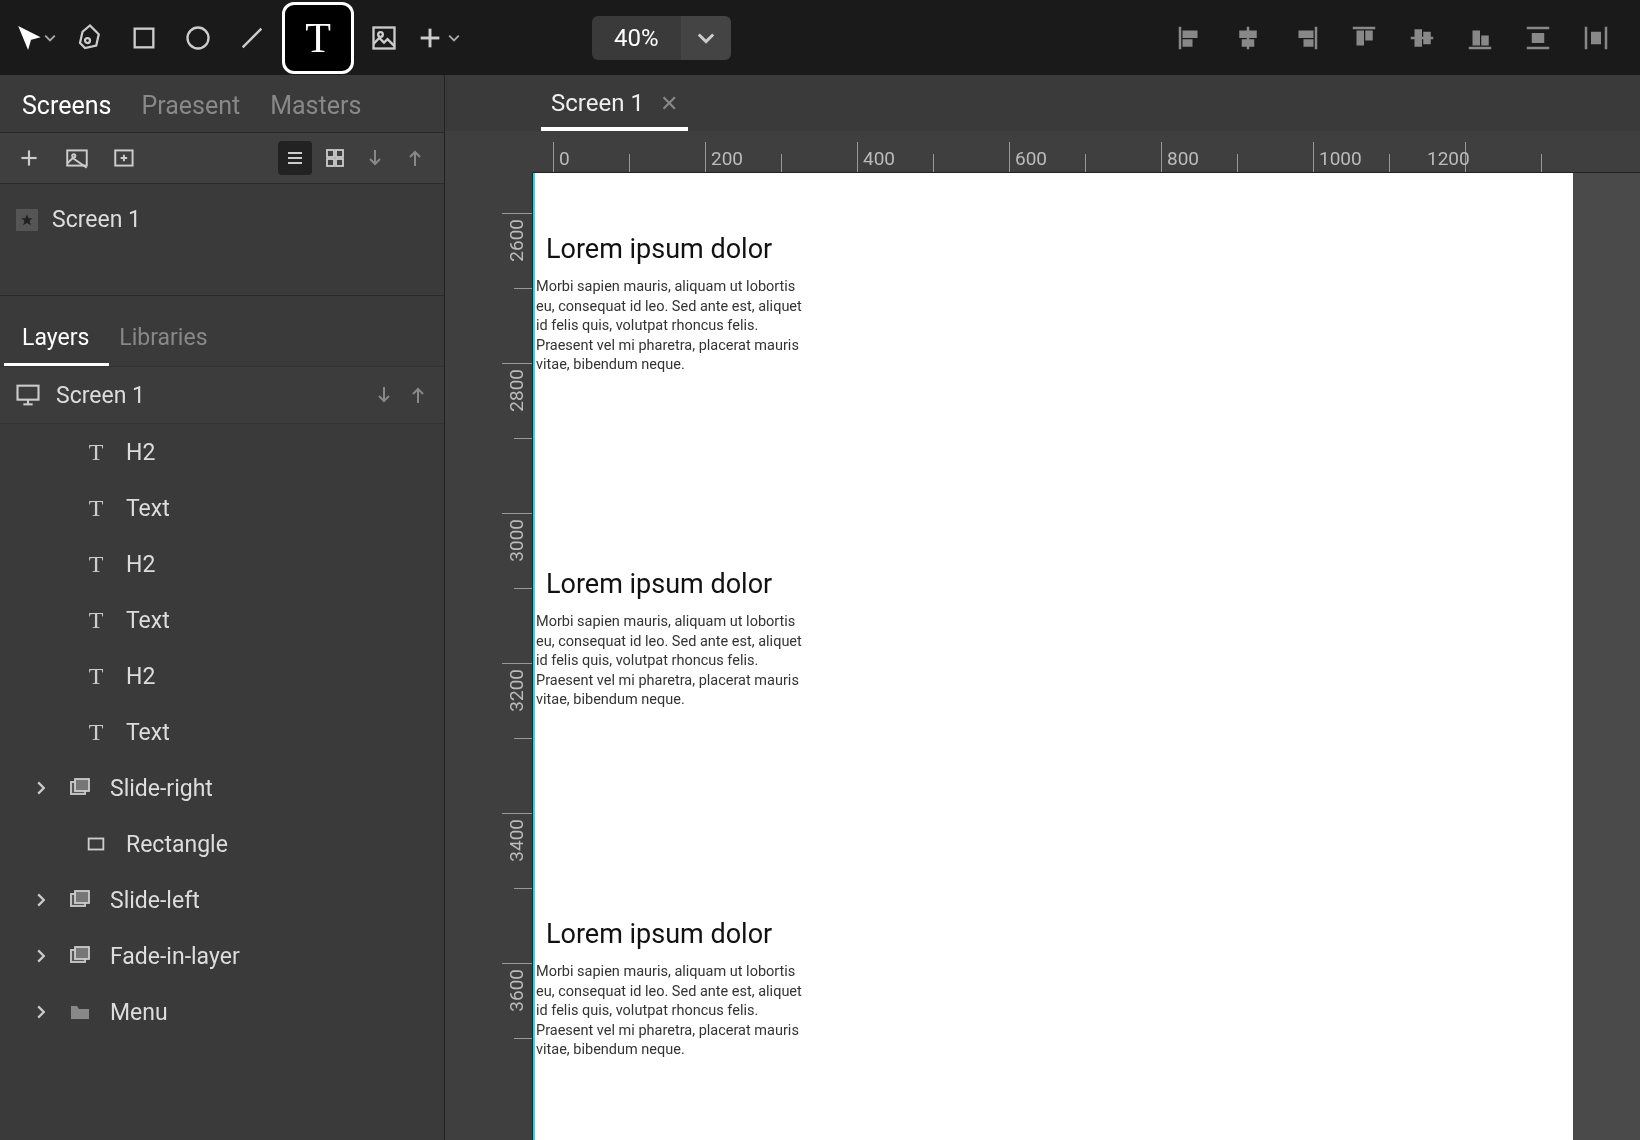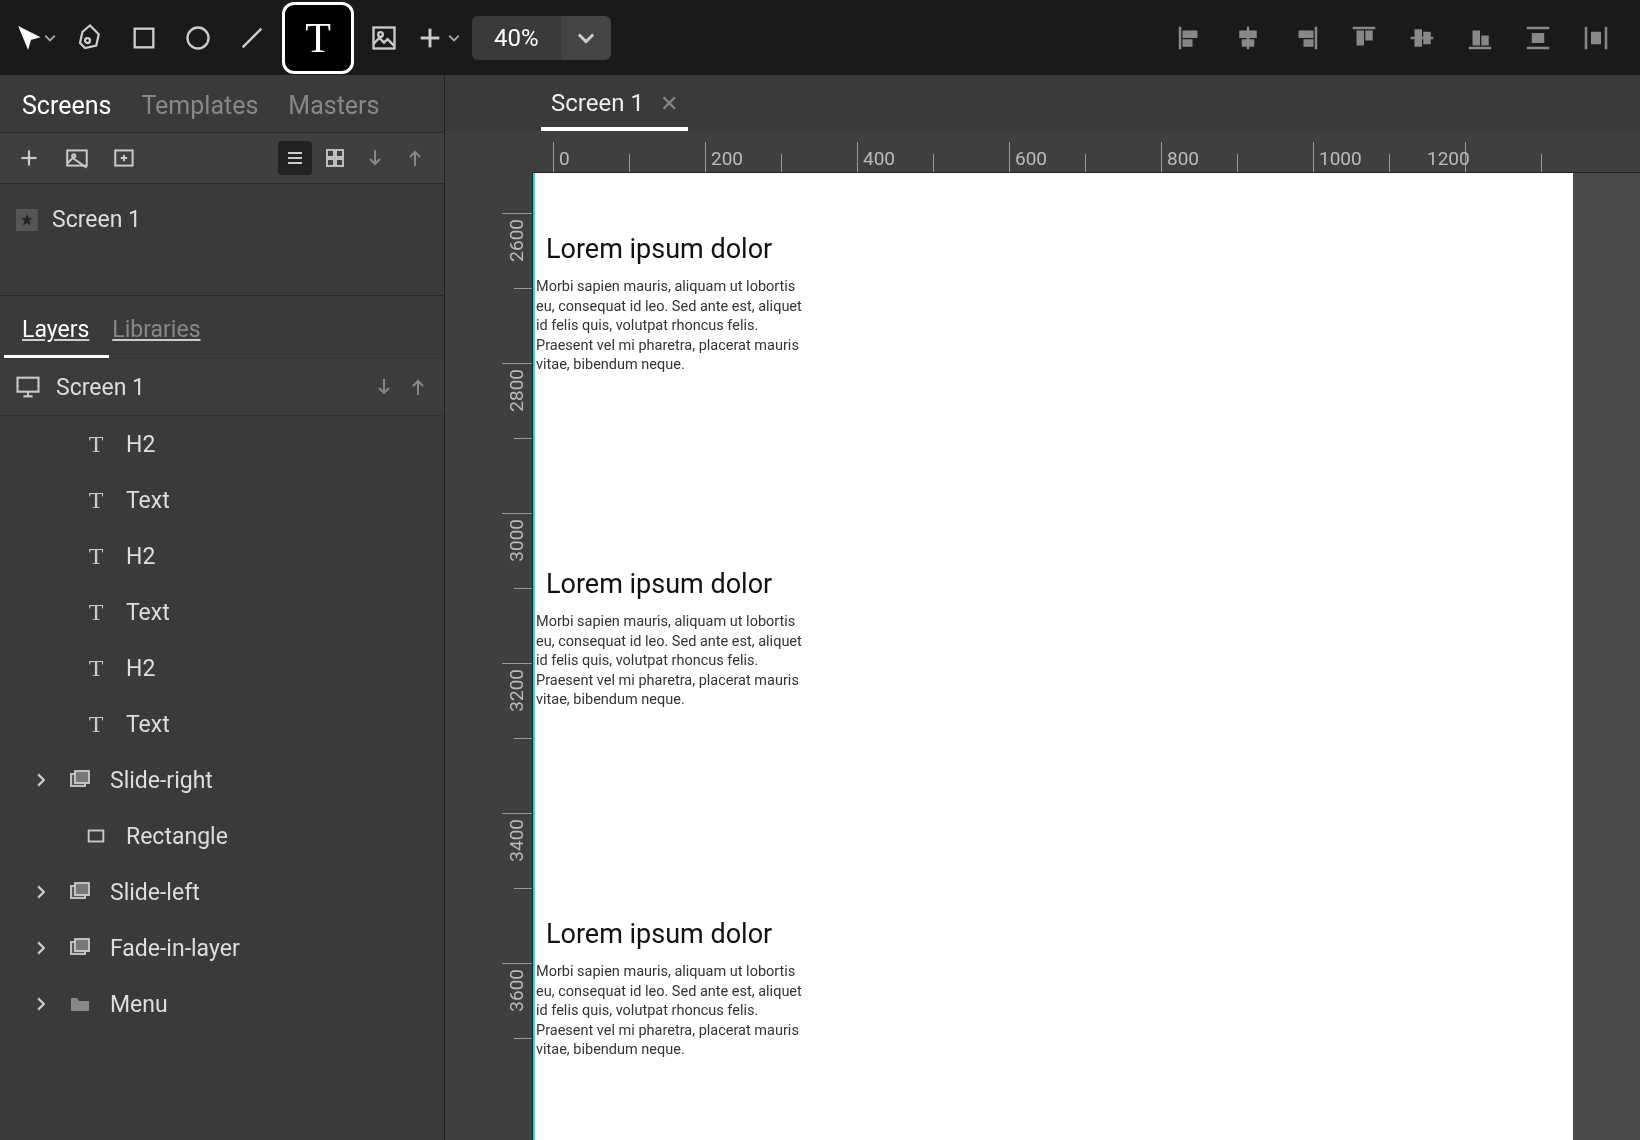--- a/index.html
+++ b/index.html
@@ -39,20 +39,21 @@
   }
   .tool-btn.selected .T-glyph {
     font-size: 42px;
     font-family: Georgia, serif;
     color: #fff;
   }
   .tool-group { display: flex; align-items: center; gap: 6px; }
   .zoom-group {
     display: flex;
     align-items: center;
+    margin-left: 120px;
   }
   .zoom-box {
     background: #3a3a3a;
     border-radius: 6px 0 0 6px;
     padding: 8px 22px;
     font-size: 24px;
     color: #fff;
   }
   .zoom-drop {
     background: #444;
@@ -111,26 +112,25 @@
     flex-shrink: 0;
   }
   .screen-item {
     display:flex; align-items:center; gap:14px;
     font-size:23px; color:#ddd; padding:8px 4px;
   }
   .star-box {
     width:22px; height:22px; background:#555; display:flex;align-items:center;justify-content:center;
   }
   .layers-header {
-    display:flex; gap:23px;
-    padding: 20px 22px 12px;
+    display:flex; gap:30px;
+    padding: 28px 22px 12px;
     font-size:23px;
     border-top:1px solid #2a2a2a;
     margin-top: 40px;
-    text-decoration: underline;
   }
   .layers-header .active { color:#fff; }
   .layers-header .inactive { color:#888; }
   .layers-underline {
     height:3px; width:105px; background:#fff; margin-left:4px;
   }
   .layer-screen-row {
     display:flex; align-items:center; gap:14px;
     padding: 14px 14px;
     font-size:23px; color:#ddd;
@@ -348,21 +348,21 @@
         </svg>
       </div>
   </div>
 </div>
 
 <div class="main">
 
   <div class="left-panel">
     <div class="panel-tabs">
       <div class="panel-tab active">Screens</div>
-      <div class="panel-tab">Templates</div>
+      <div class="panel-tab">Praesent</div>
       <div class="panel-tab">Masters</div>
     </div>
     <div class="panel-toolbar">
       <div class="left">
         <div class="mini-btn">
             <svg width="26" height="26" viewBox="0 0 24 24" stroke="#ccc" stroke-width="2" fill="none">
               <line x1="12" y1="5" x2="12" y2="19"></line>
               <line x1="5" y1="12" x2="19" y2="12"></line>
             </svg>
           </div>

